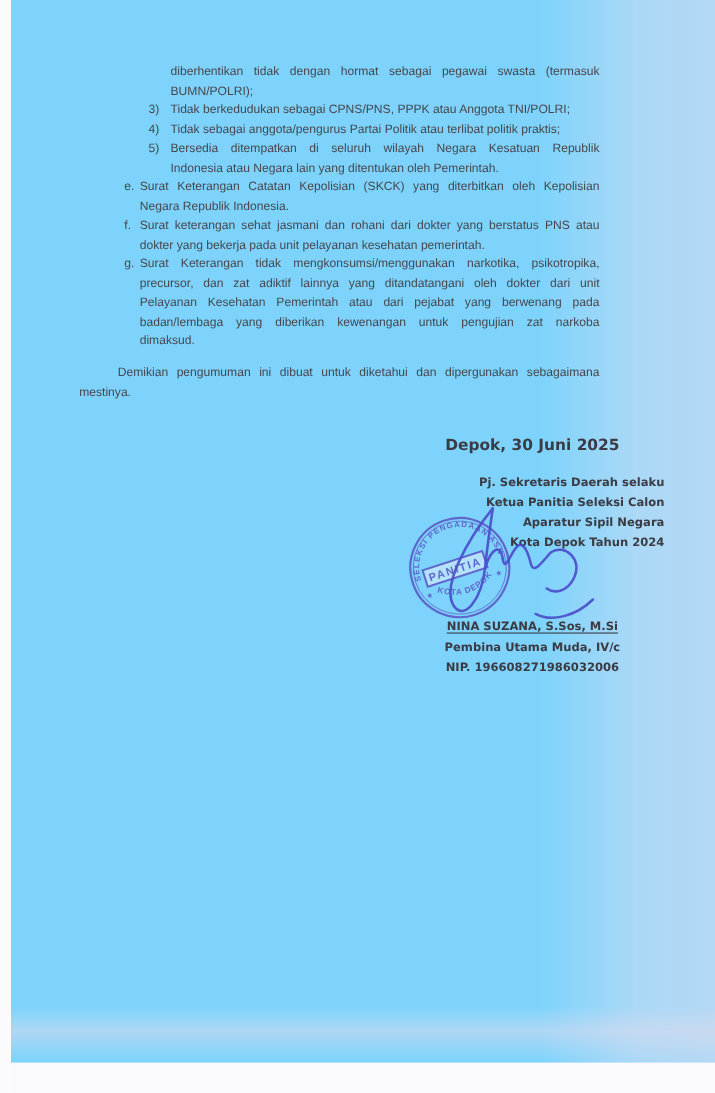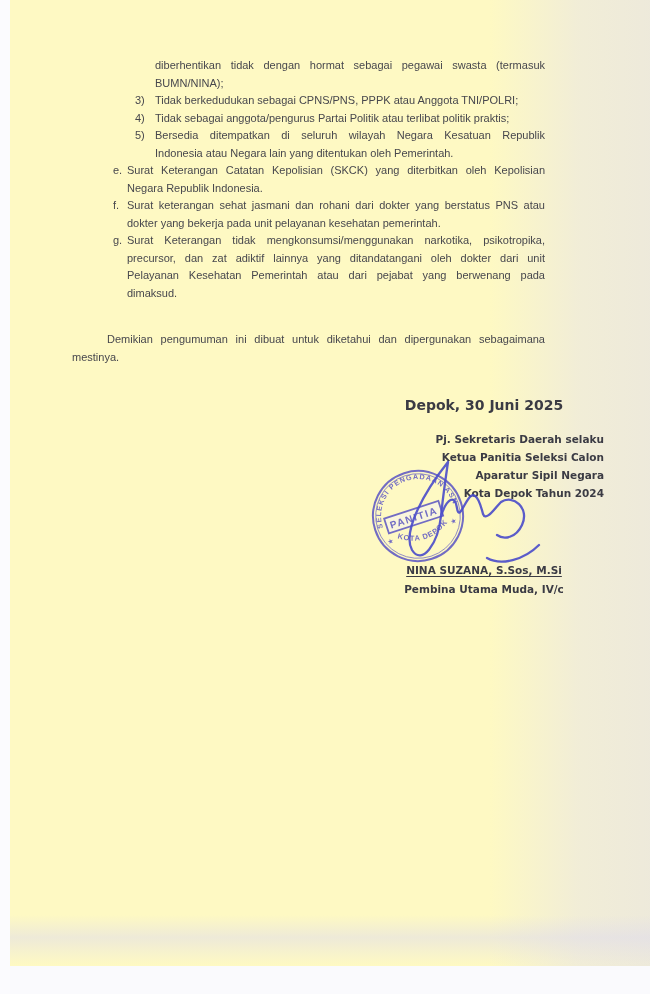--- a/index.html
+++ b/index.html
@@ -1,17 +1,17 @@
 <!DOCTYPE html>
 <html><head>
 <meta charset="utf-8">
 <style>
   html,body{margin:0;padding:0;}
   body{width:650px;height:994px;overflow:hidden;}
-  .page{position:absolute;left:0;top:0;width:650px;height:994px;background:#fef9c3;overflow:hidden;}
+  .page{position:absolute;left:0;top:0;width:650px;height:994px;background:#7dd3fc;overflow:hidden;}
   
   .shade-right{position:absolute;top:0;right:0;width:160px;height:994px;
     background:linear-gradient(90deg,rgba(228,225,240,0) 0%,rgba(226,223,239,.45) 55%,rgba(224,221,238,.55) 100%);pointer-events:none;}
   .shade-bottom{position:absolute;left:0;top:915px;width:650px;height:50px;
     background:linear-gradient(180deg,rgba(226,223,239,0) 0%,rgba(222,219,237,.5) 45%,rgba(226,223,239,0) 100%);pointer-events:none;}
   .shade-foot{position:absolute;left:0;bottom:0;width:650px;height:28px;background:#fafafd;pointer-events:none;}
   .shade-left{position:absolute;left:0;top:0;width:10px;height:994px;background:#fbfbfe;pointer-events:none;}
 
   
   .body-text{position:absolute;left:72px;top:57px;width:473px;z-index:2;
@@ -46,21 +46,21 @@
 <div class="page">
 
   <div class="shade-right"></div>
   <div class="shade-bottom"></div>
   <div class="shade-foot"></div>
   <div class="shade-left"></div>
 
   <div class="body-text">
 
     <div class="line just pl-hang">diberhentikan tidak dengan hormat sebagai pegawai swasta (termasuk</div>
-    <div class="line pl-hang">BUMN/NINA);</div>
+    <div class="line pl-hang">BUMN/POLRI);</div>
 
     <div class="line pl-num">
       <span class="mk mk-num">3)</span><span>Tidak berkedudukan sebagai CPNS/PNS, PPPK atau Anggota TNI/POLRI;</span>
     </div>
 
     <div class="line pl-num">
       <span class="mk mk-num">4)</span><span>Tidak sebagai anggota/pengurus Partai Politik atau terlibat politik praktis;</span>
     </div>
 
     <div class="line just pl-num">
@@ -76,20 +76,21 @@
     <div class="line just pl-let">
       <span class="mk mk-let">f.</span><span>Surat keterangan sehat jasmani dan rohani dari dokter yang berstatus PNS atau</span>
     </div>
     <div class="line pl-let">dokter yang bekerja pada unit pelayanan kesehatan pemerintah.</div>
 
     <div class="line just pl-let">
       <span class="mk mk-let">g.</span><span>Surat Keterangan tidak mengkonsumsi/menggunakan narkotika, psikotropika,</span>
     </div>
     <div class="line just pl-let">precursor, dan zat adiktif lainnya yang ditandatangani oleh dokter dari unit</div>
     <div class="line just pl-let">Pelayanan Kesehatan Pemerintah atau dari pejabat yang berwenang pada</div>
+    <div class="line just pl-let">badan/lembaga yang diberikan kewenangan untuk pengujian zat narkoba</div>
     <div class="line pl-let">dimaksud.</div>
   </div>
 
   <div class="closing">
     <div class="l1">Demikian pengumuman ini dibuat untuk diketahui dan dipergunakan sebagaimana</div>
     <div class="l2">mestinya.</div>
   </div>
 
   <div class="sig-date signoff">Depok, 30 Juni 2025</div>
 
@@ -125,15 +126,16 @@
     <g fill="none" stroke="#4a4cca" stroke-width="2.3" stroke-linecap="round" stroke-linejoin="round">
       <path d="M64,10 C40,40 18,80 28,98 C38,114 54,92 57,64 C59,44 62,24 64,10"></path>
       <path d="M57,64 C63,46 71,42 73,56 C75,70 81,48 87,44 C93,40 97,54 99,62 C102,70 111,56 117,50 C129,42 146,56 138,73 C132,86 120,88 113,83"></path>
       <path d="M103,106 C117,114 140,108 155,93"></path>
     </g>
   </svg>
 
   <div class="sig-name-block signoff">
     <div><span class="sig-name">NINA SUZANA, S.Sos, M.Si</span></div>
     <div>Pembina Utama Muda, IV/c</div>
+    <div>NIP. 196608271986032006</div>
   </div>
 
 </div>
 
 </body></html>

